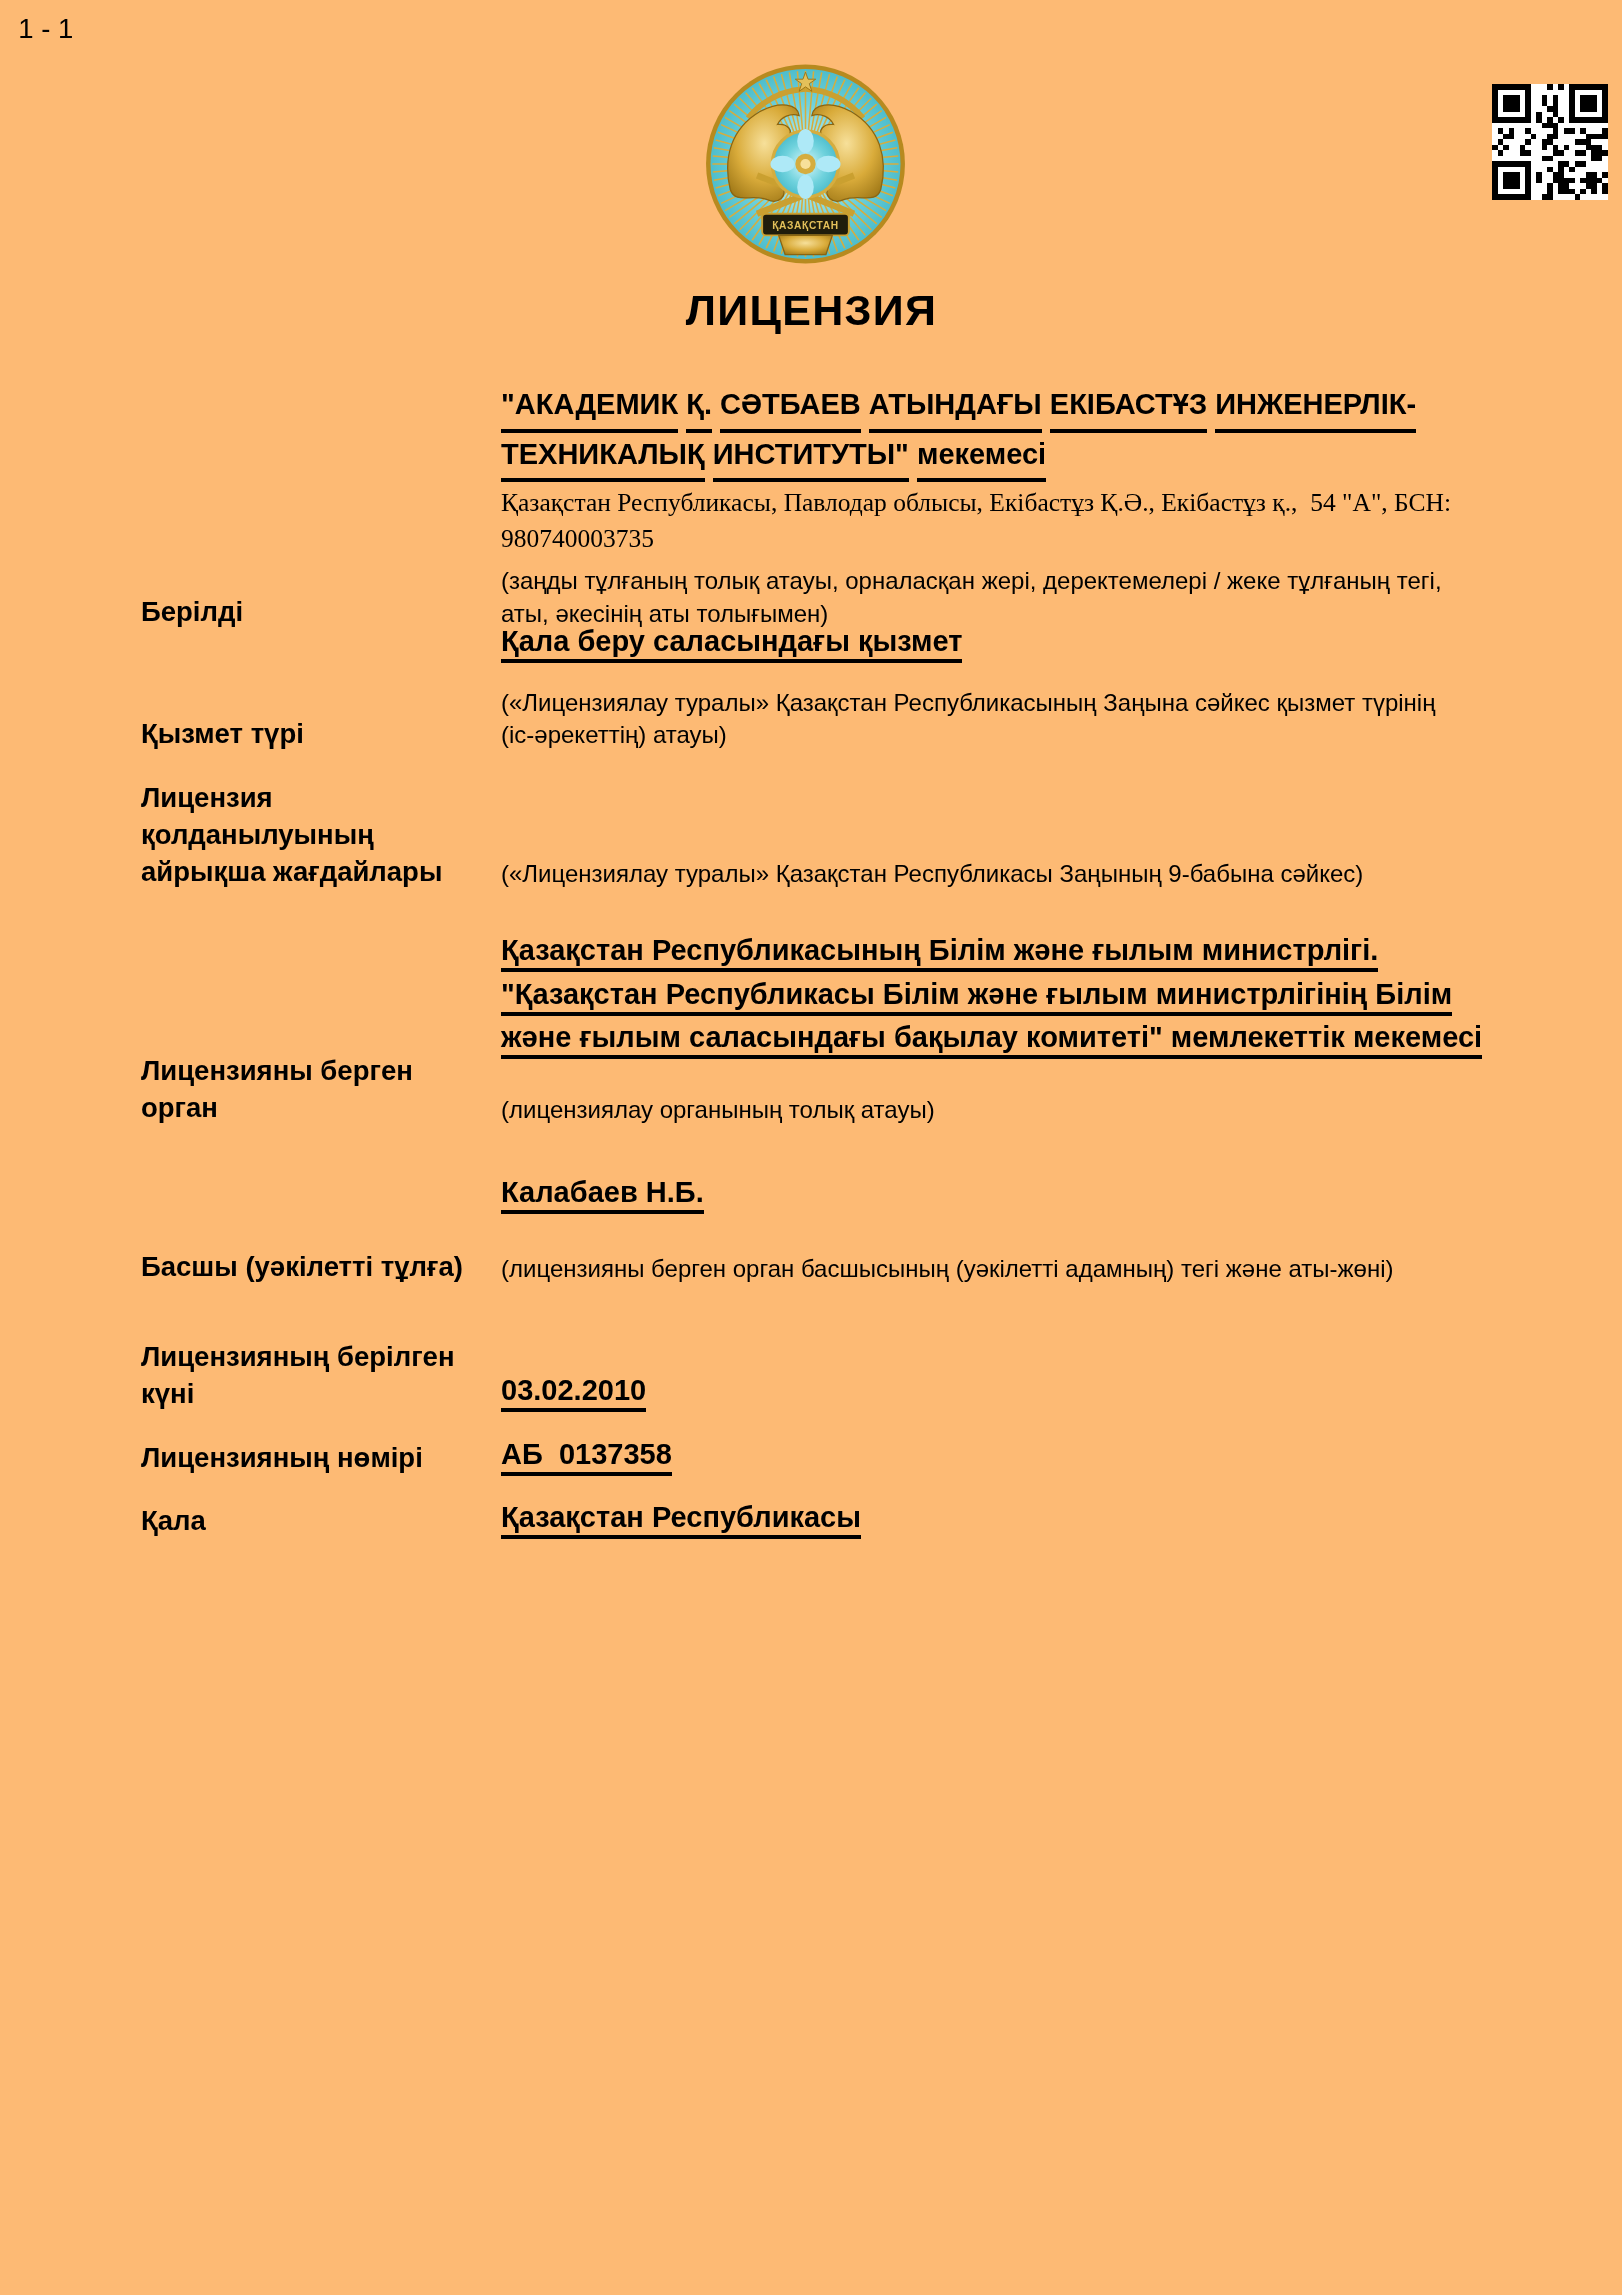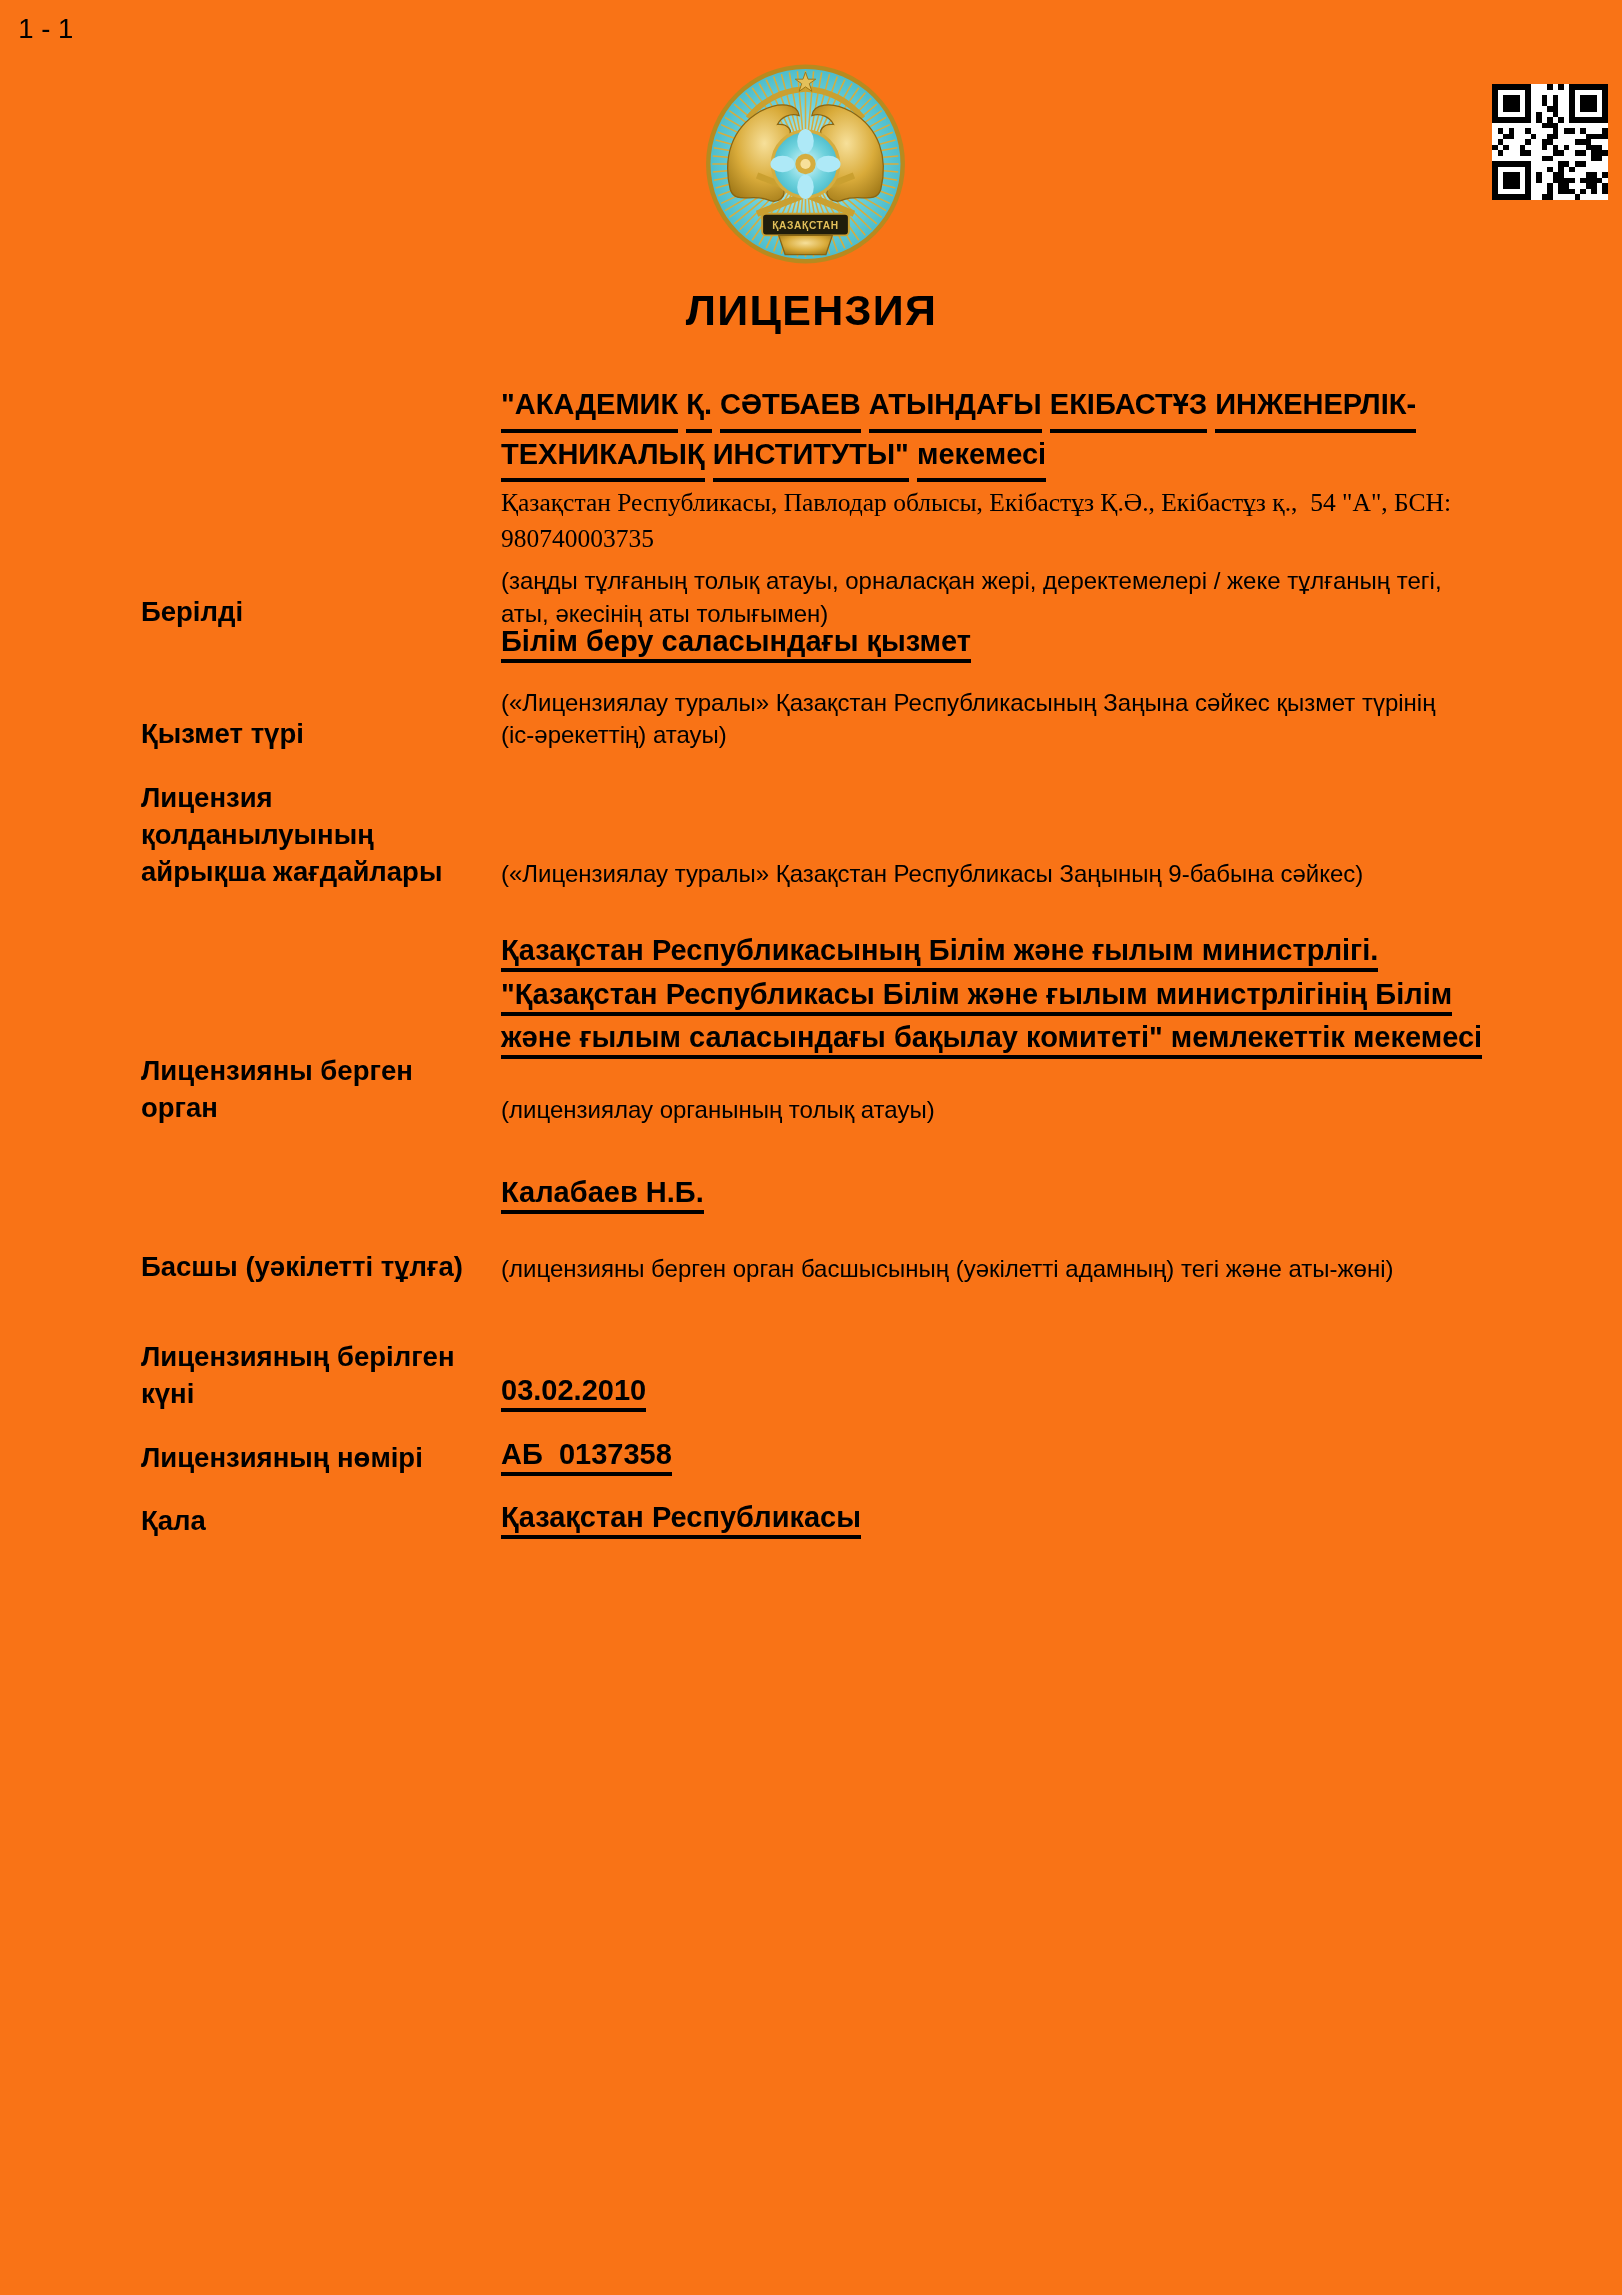--- a/index.html
+++ b/index.html
@@ -1,16 +1,16 @@
 <!DOCTYPE html>
 <html style="font-size:10.5px"><head>
 <meta charset="utf-8">
 <style>
   html,body{margin:0;padding:0;background:#ffffff;}
-  .page{position:relative;width:1623px;height:2295px;background:#f97316;overflow:hidden;
+  .page{position:relative;width:1623px;height:2295px;background:#fdba74;overflow:hidden;
         font-family:"Liberation Sans",sans-serif;color:#000;}
 
   .page-marker{position:absolute;left:18.3px;top:14.4px;font:400 27.5px/1.1 "Liberation Sans",sans-serif;}
 
   .emblem{position:absolute;left:701px;top:62px;width:209px;height:204px;}
 
   .title{position:absolute;left:0;right:0;top:288px;text-align:center;
          font:700 43px/1.05 "Liberation Sans",sans-serif;letter-spacing:1.3px;}
 
   .qr{position:absolute;left:1492px;top:84px;width:116px;height:116px;
@@ -600,21 +600,21 @@
       <div class="address" style="margin-top:3px">Қазақстан Республикасы, Павлодар облысы, Екібастұз Қ.Ә., Екібастұз қ.,  54 "А", БСН:
 980740003735</div>
       <div class="note" style="margin-top:8px">(заңды тұлғаның толық атауы, орналасқан жері, деректемелері / жеке тұлғаның тегі,
 аты, әкесінің аты толығымен)</div>
     </div>
   </div>
 
   <div class="row" style="top:620px">
     <div class="label">Қызмет түрі</div>
     <div class="cell">
-      <div class="value u-line"><span class="ul">Білім беру саласындағы қызмет</span></div>
+      <div class="value u-line"><span class="ul">Қала беру саласындағы қызмет</span></div>
       <div class="note" style="margin-top:23.6px">(«Лицензиялау туралы» Қазақстан Республикасының Заңына сәйкес қызмет түрінің
 (іс-әрекеттің) атауы)</div>
     </div>
   </div>
 
   <div class="row bottom-align" style="top:779px">
     <div class="label">Лицензия
 қолданылуының
 айрықша жағдайлары</div>
     <div class="cell">

